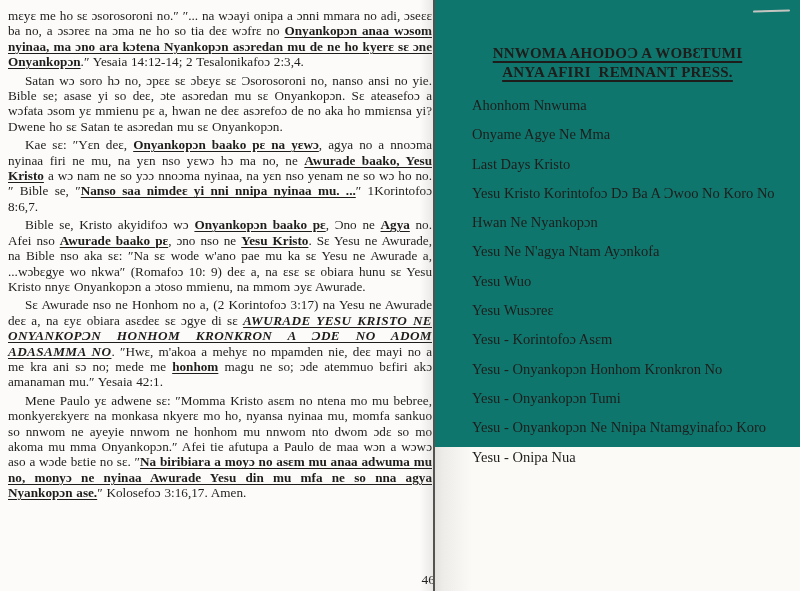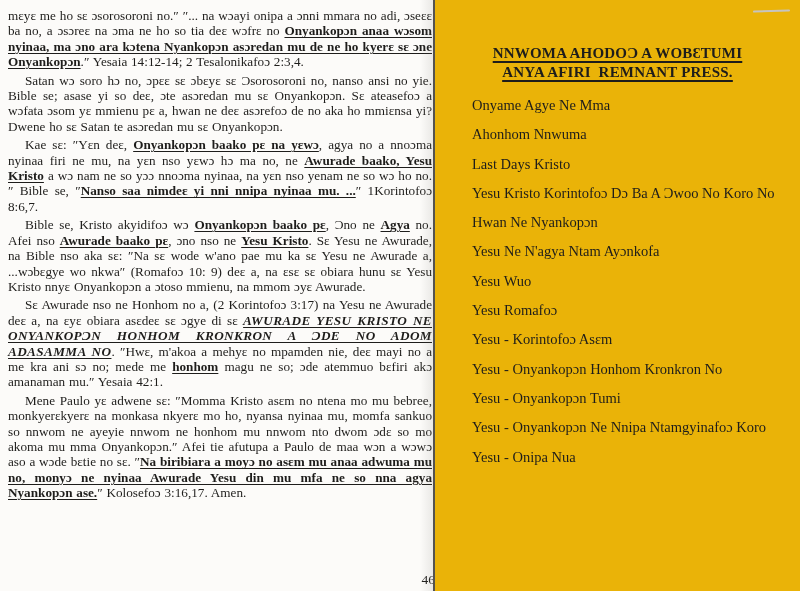--- a/index.html
+++ b/index.html
@@ -64,22 +64,22 @@
     background: linear-gradient(to right,
       rgba(120,117,112,0) 0%,
       rgba(120,117,112,0.14) 25%,
       rgba(120,117,112,0.18) 28%,
       rgba(120,117,112,0.10) 45%,
       rgba(120,117,112,0) 100%);
   }
   
   .right-page {
     position: absolute; left: 435px; top: 0;
-    width: 365px; height: 591px;
-    background: #eab308;
+    width: 365px; height: 447px;
+    background: #0f766e;
   }
   .rp-header {
     margin-top: 44px;
     text-align: center;
   }
   .header-line {
     font-weight: bold;
     font-size: 15px;
     line-height: 18.5px;
     letter-spacing: 0.2px;
@@ -124,28 +124,28 @@
 
   <div class="gutter-line"></div>
   <div class="gutter-shade"></div>
 
   <div class="right-page">
     <div class="rp-header">
       <div class="header-line">NNWOMA AHODOƆ A WOBƐTUMI</div>
       <div class="header-line">ANYA AFIRI  REMNANT PRESS.</div>
     </div>
     <div class="titles">
+        <div class="title-item">Ahonhom Nnwuma</div>
         <div class="title-item">Onyame Agye Ne Mma</div>
-        <div class="title-item">Ahonhom Nnwuma</div>
         <div class="title-item">Last Days Kristo</div>
         <div class="title-item">Yesu Kristo Korintofoɔ Dɔ Ba A Ɔwoo No Koro No</div>
         <div class="title-item">Hwan Ne Nyankopɔn</div>
         <div class="title-item">Yesu Ne N'agya Ntam Ayɔnkofa</div>
         <div class="title-item">Yesu Wuo</div>
-        <div class="title-item">Yesu Romafoɔ</div>
+        <div class="title-item">Yesu Wusɔreɛ</div>
         <div class="title-item">Yesu - Korintofoɔ Asɛm</div>
         <div class="title-item">Yesu - Onyankopɔn Honhom Kronkron No</div>
         <div class="title-item">Yesu - Onyankopɔn Tumi</div>
         <div class="title-item">Yesu - Onyankopɔn Ne Nnipa Ntamgyinafoɔ Koro</div>
         <div class="title-item">Yesu - Onipa Nua</div>
       </div>
   </div>
 
   <div class="artifact"></div>
 

